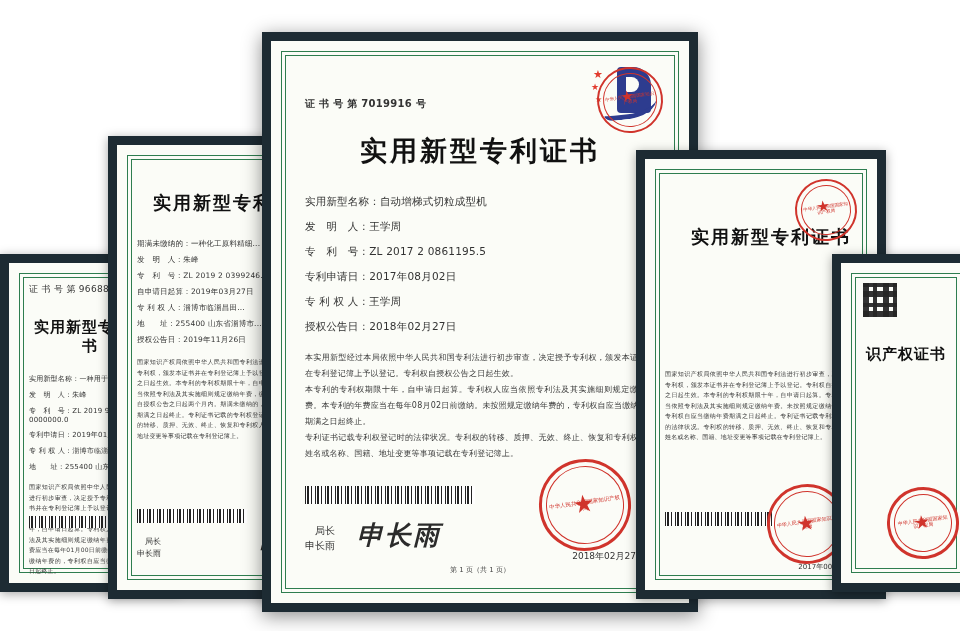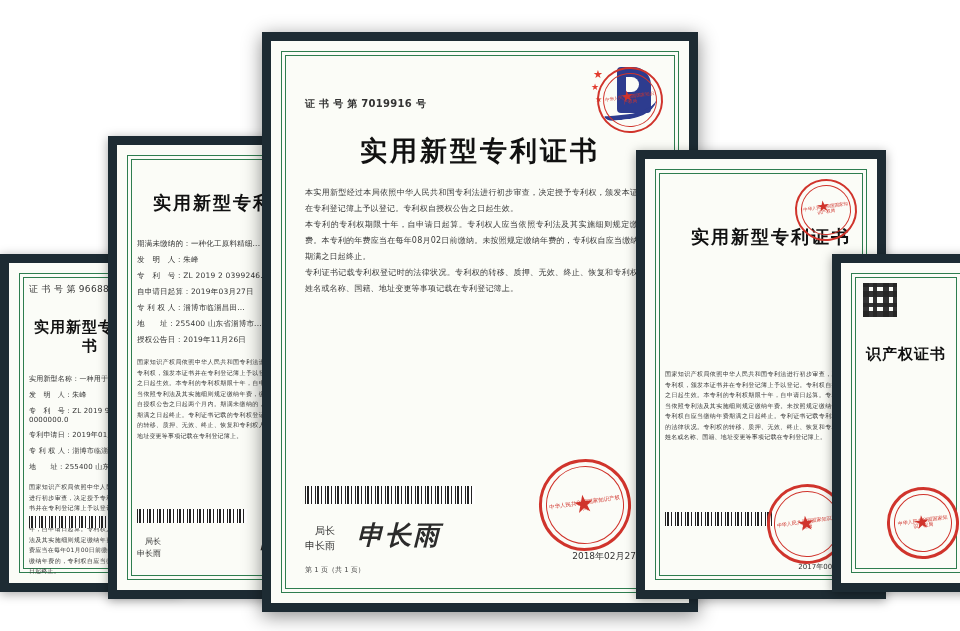--- a/index.html
+++ b/index.html
@@ -53,21 +53,21 @@
     letter-spacing:.2px;
   }
   .sign-area{position:absolute;left:0;right:0;bottom:0;}
   .sign-label{font-size:8px;color:#333;line-height:1.5;text-align:right;}
   .handsign{
     font-family:"DejaVu Serif","Liberation Serif",serif;
     font-size:26px;color:#2b2b2b;font-style:italic;font-weight:bold;
     letter-spacing:2px;
   }
   .footer{
-    position:absolute;bottom:2px;left:0;right:0;
+    position:absolute;bottom:2px;left:0;right:0;text-align:center;
     font-size:7px;color:#444;
   }
   .barcode{height:16px;width:120px;
     background:repeating-linear-gradient(90deg,#222 0 1px,#fff 1px 2px,#222 2px 4px,#fff 4px 6px,#222 6px 7px,#fff 7px 10px);
   }
   .qr{
     width:34px;height:34px;
     background:
       linear-gradient(90deg,#111 0 6px,transparent 6px 10px,#111 10px 14px,transparent 14px 20px,#111 20px 26px,transparent 26px 30px,#111 30px 34px),
       linear-gradient(0deg,#111 0 6px,transparent 6px 10px,#111 10px 14px,transparent 14px 20px,#111 20px 26px,transparent 26px 30px,#111 30px 34px);
@@ -205,20 +205,28 @@
             <span class="s1">★</span>
             <span class="s2">★</span>
             <span class="s3">★</span>
             <span class="p"></span>
             <span class="swoosh"></span>
           </div>
         </div>
 
         <div class="title" style="margin-top:14px;">实用新型专利证书</div>
 
+        <div style="margin-top:26px;">
+          <div class="field">实用新型名称：自动增梯式切粒成型机</div>
+          <div class="field">发　明　人：王学周</div>
+          <div class="field">专　利　号：ZL 2017 2 0861195.5</div>
+          <div class="field">专利申请日：2017年08月02日</div>
+          <div class="field">专 利 权 人：王学周</div>
+          <div class="field">授权公告日：2018年02月27日</div>
+        </div>
 
         <div class="para" style="margin-top:16px;white-space:pre-line;text-indent:0;">本实用新型经过本局依照中华人民共和国专利法进行初步审查，决定授予专利权，颁发本证书并在专利登记簿上予以登记。专利权自授权公告之日起生效。
 本专利的专利权期限十年，自申请日起算。专利权人应当依照专利法及其实施细则规定缴纳年费。本专利的年费应当在每年08月02日前缴纳。未按照规定缴纳年费的，专利权自应当缴纳年费期满之日起终止。
 专利证书记载专利权登记时的法律状况。专利权的转移、质押、无效、终止、恢复和专利权人的姓名或名称、国籍、地址变更等事项记载在专利登记簿上。</div>
 
         <div class="sign-area" style="bottom:24px;">
           <div class="barcode" style="width:170px;height:18px;margin-bottom:14px;"></div>
           <div style="display:flex;align-items:flex-end;">
             <div class="sign-label" style="white-space:pre-line;font-size:10px;">局长
 申长雨</div>

